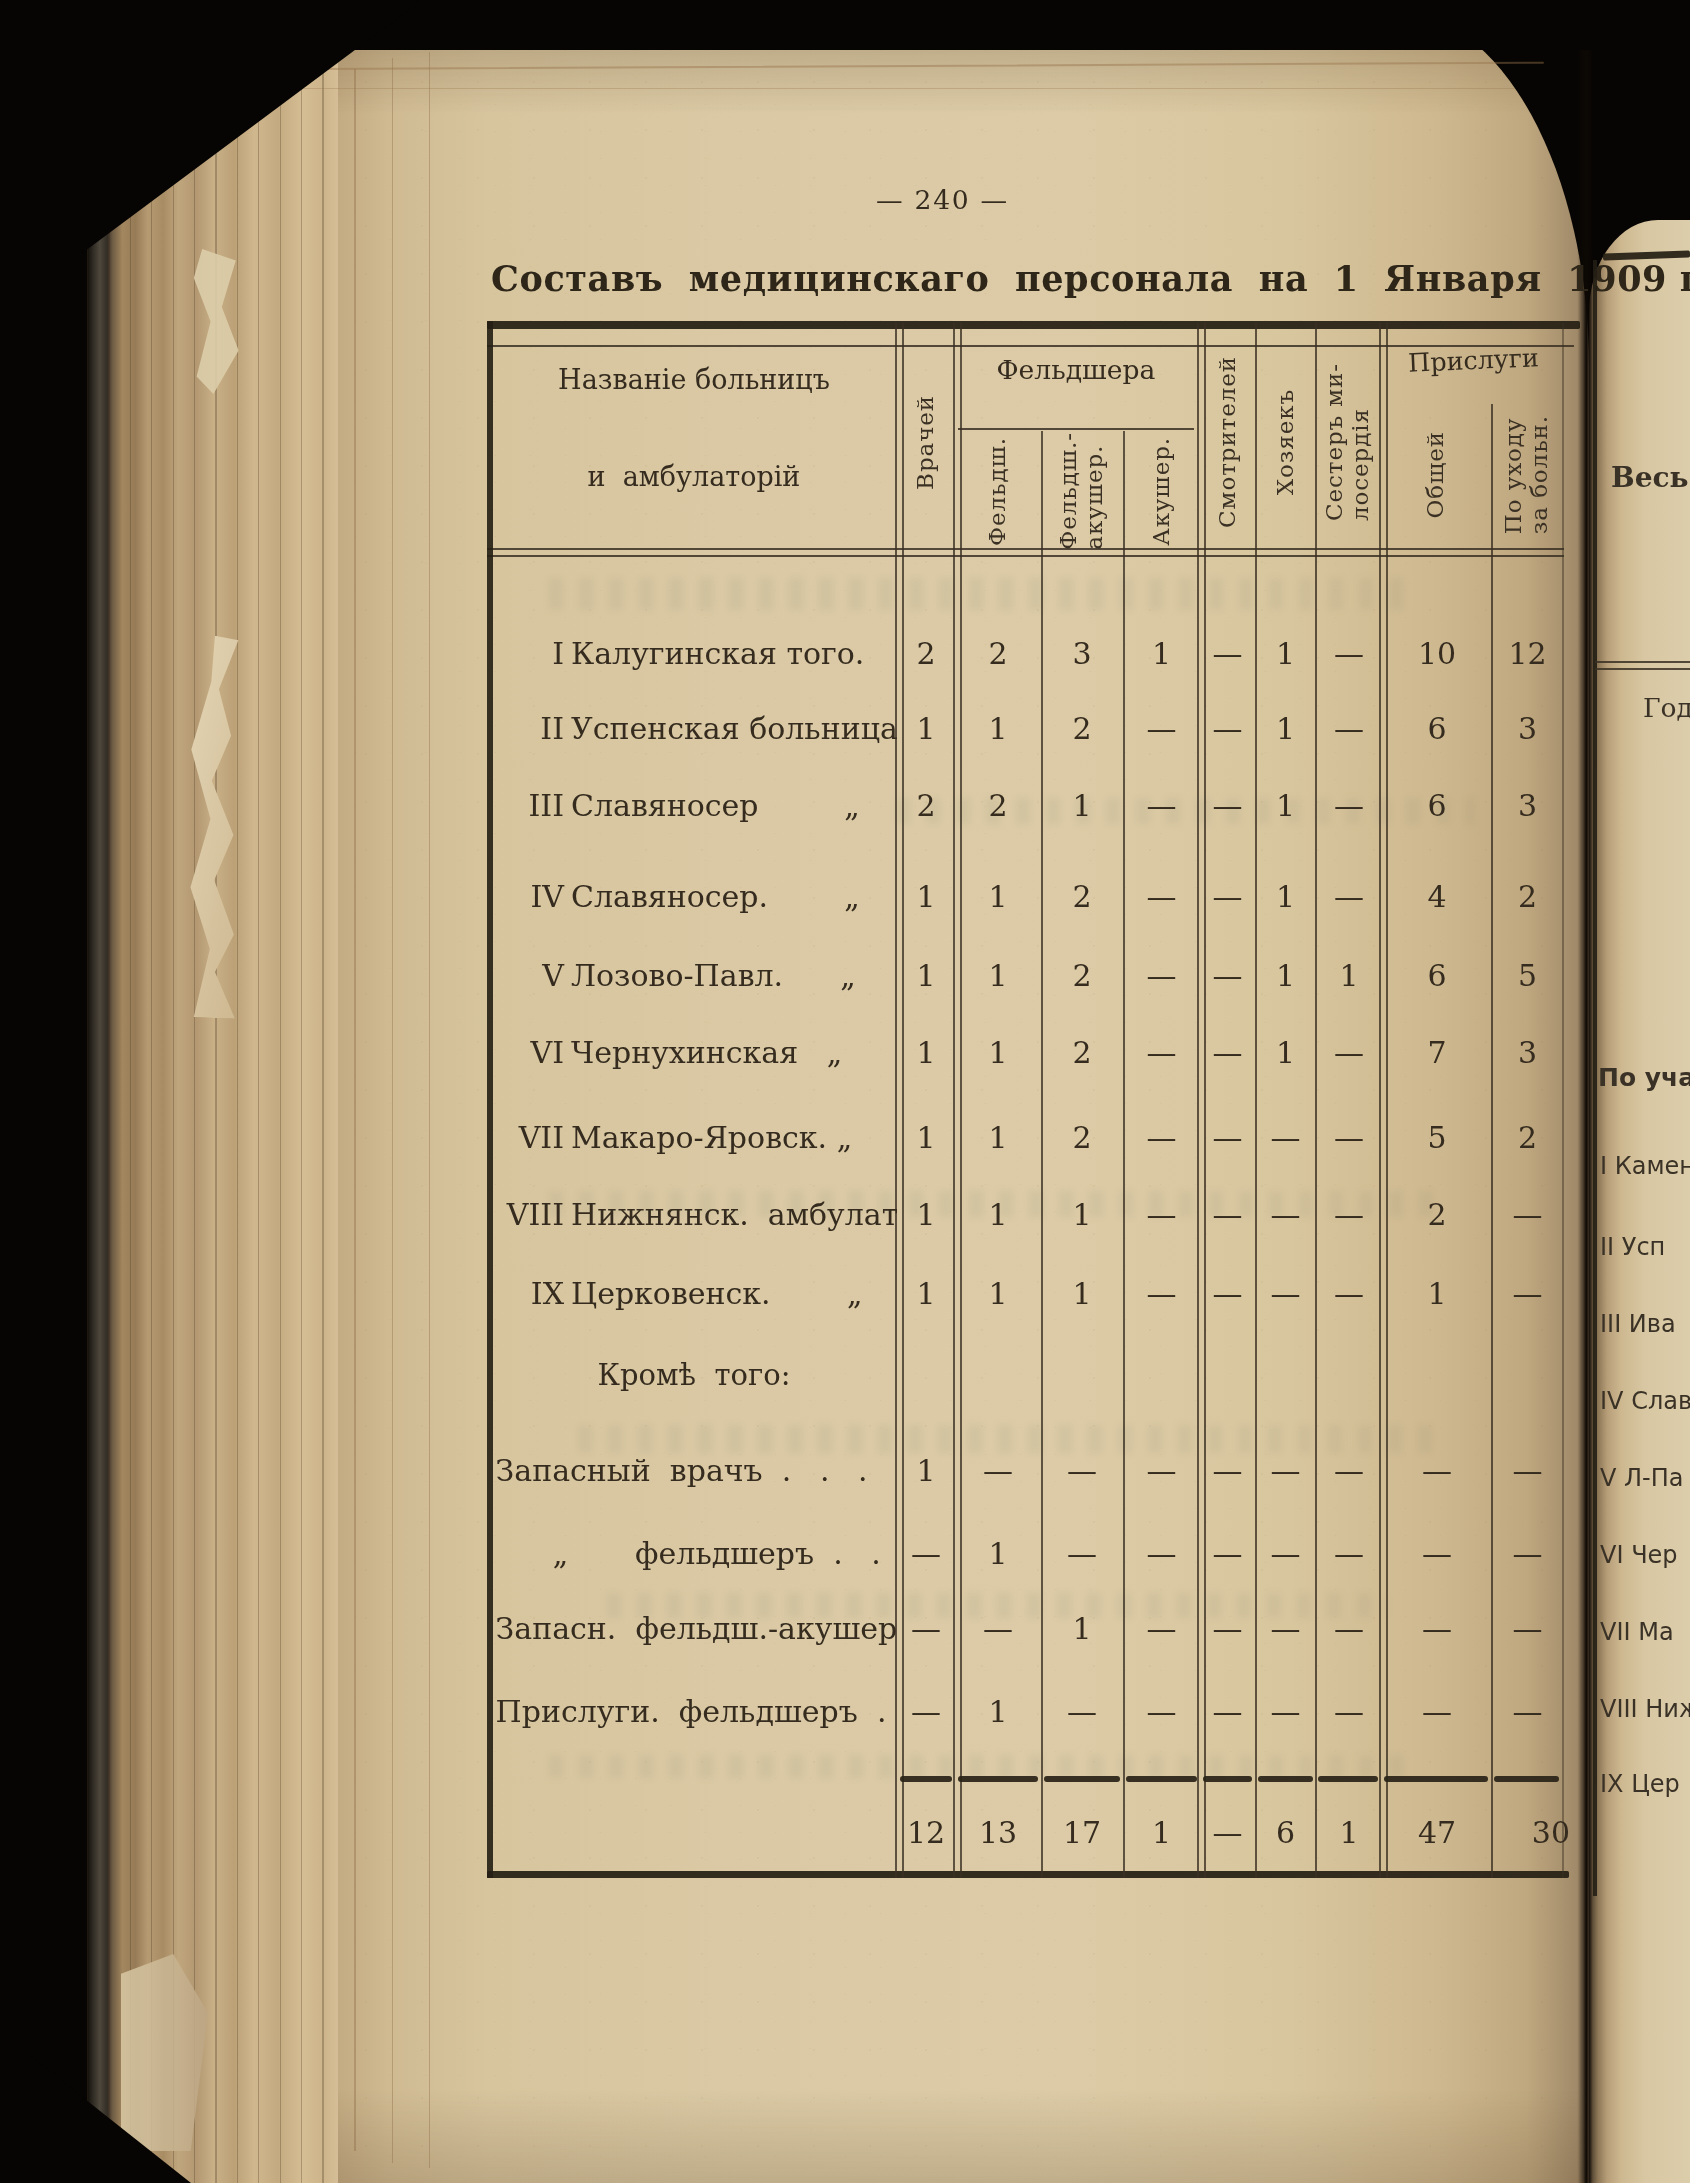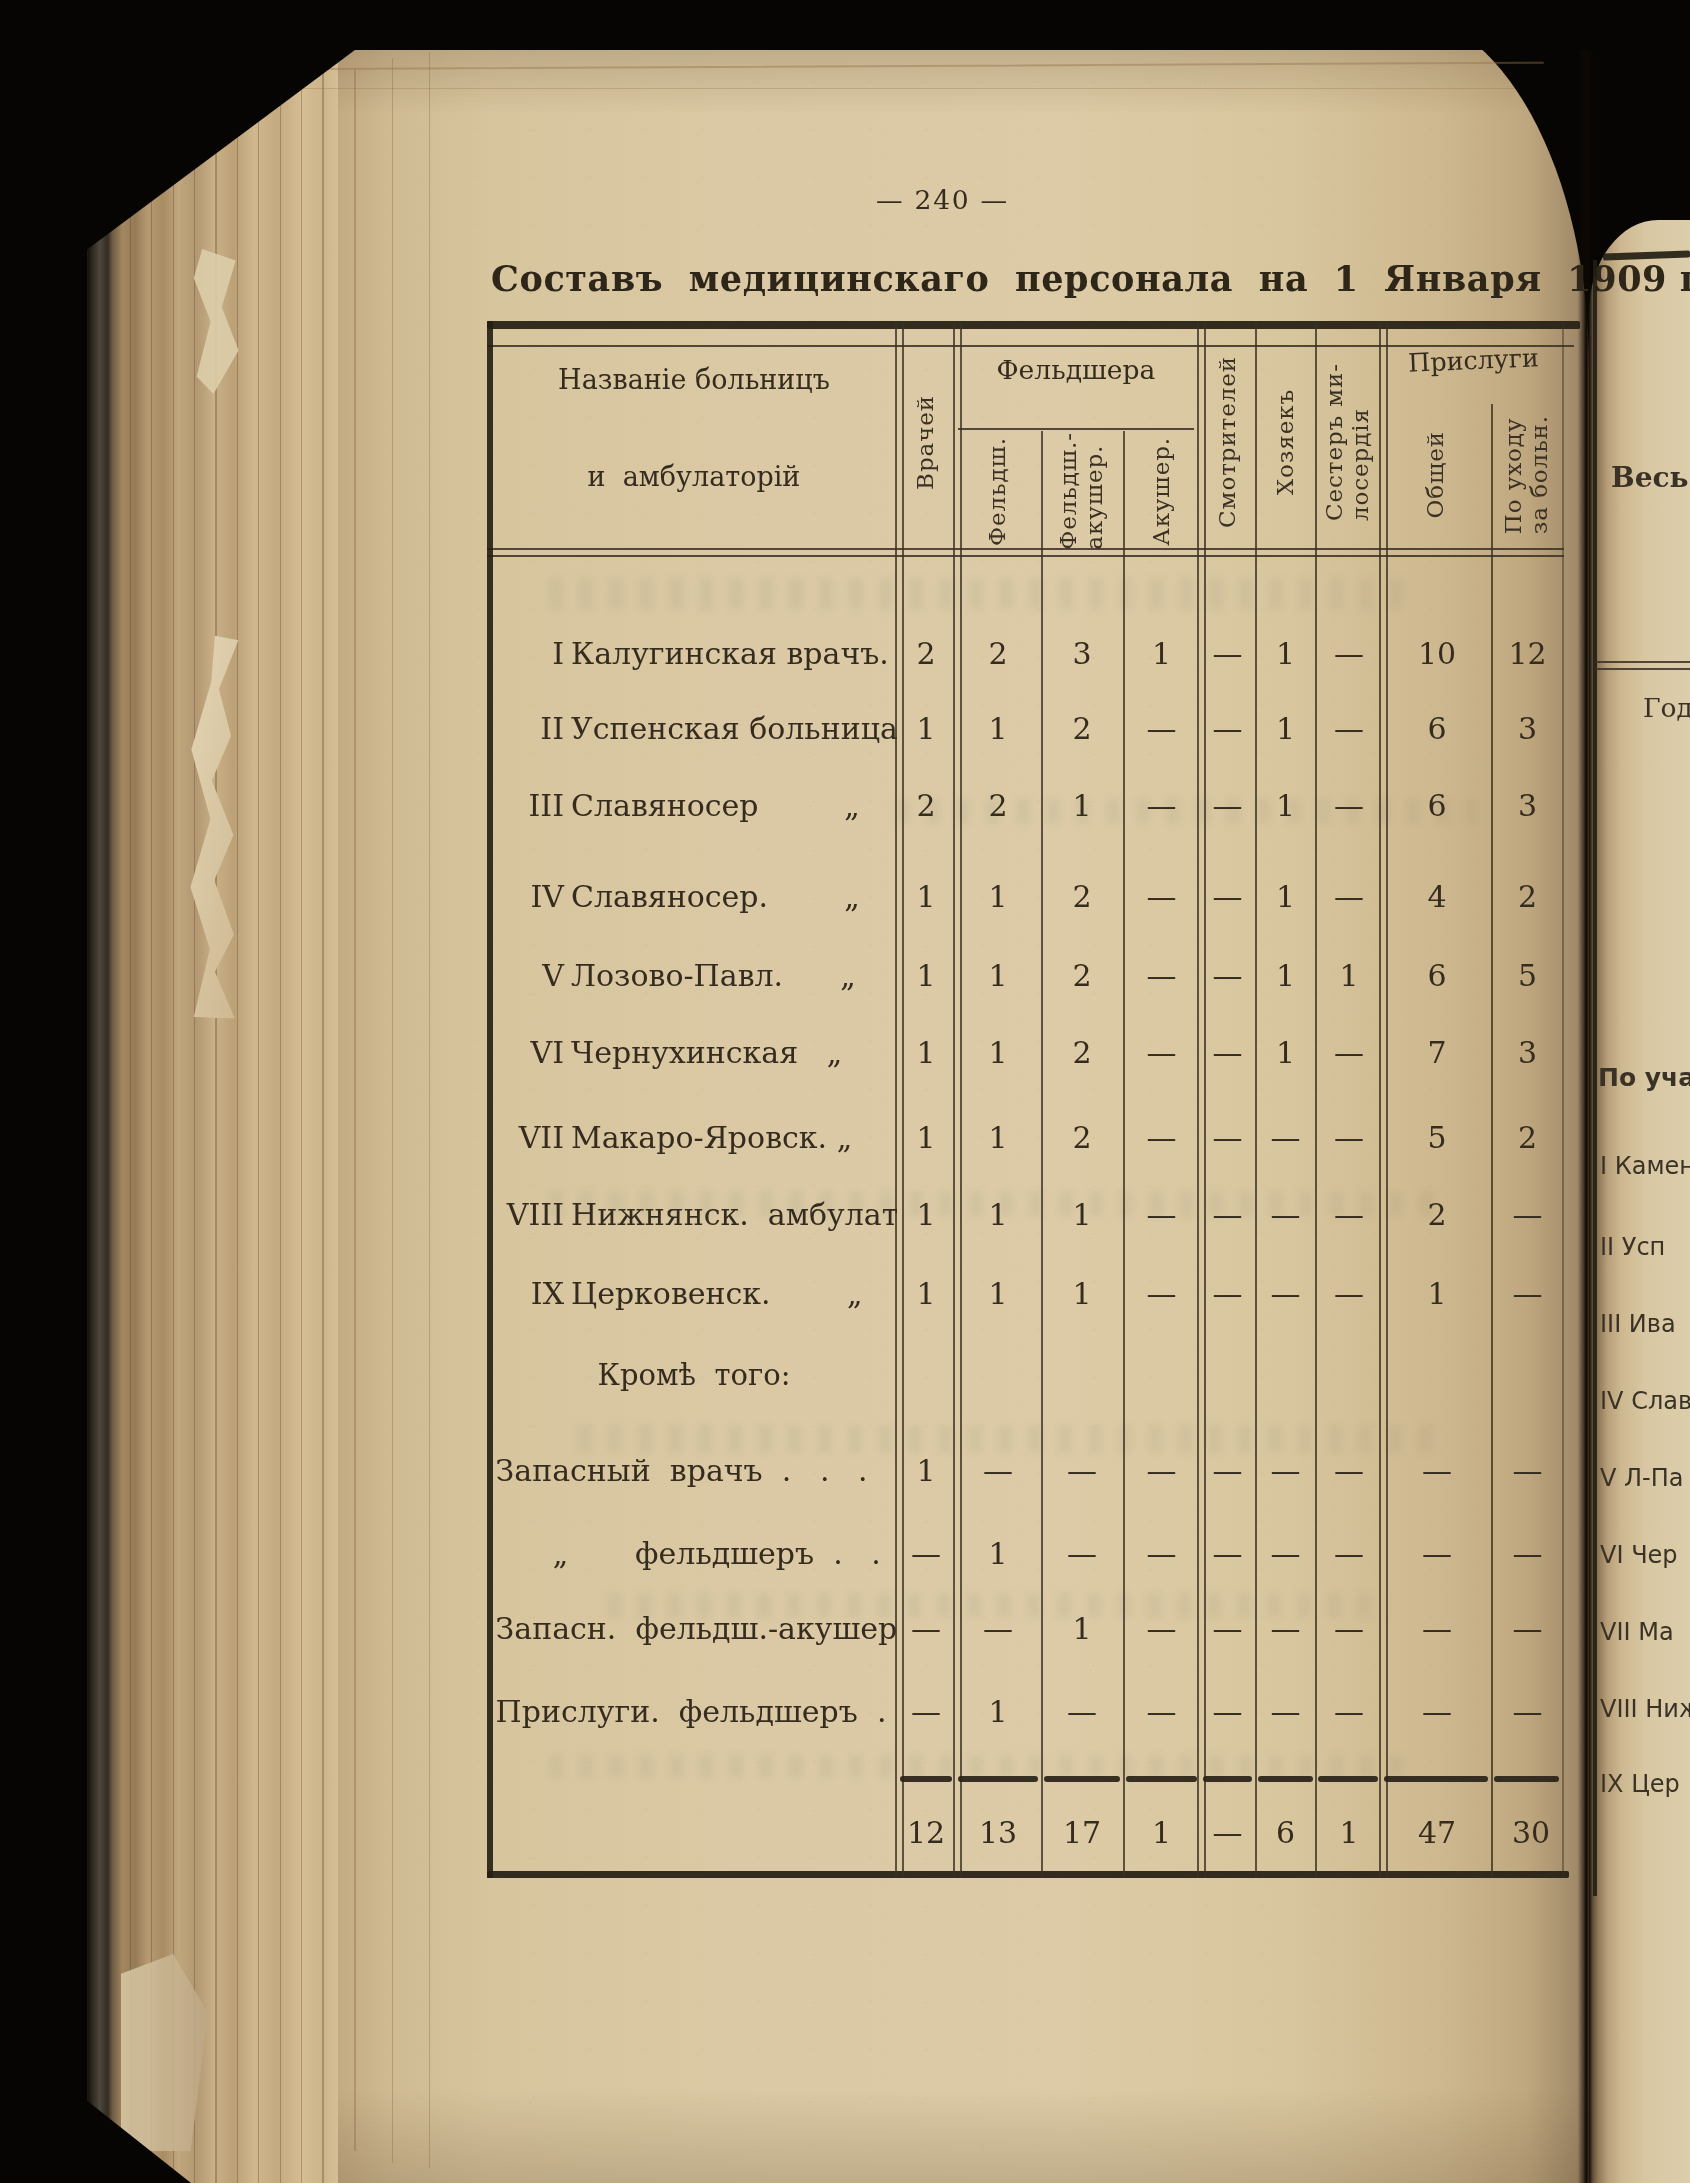--- a/index.html
+++ b/index.html
@@ -185,21 +185,21 @@
       <div class="vhead" style="left: 1381px; top: 402px; width: 110px; height: 145px;">
         <span class="vlabel">Общей</span>
       </div>
       <div class="vhead" style="left: 1491px; top: 402px; width: 71px; height: 145px;">
         <span class="vlabel">По уходу
 за больн.</span>
       </div>
       <div class="trow" style="top: 619px;">
         <div class="tname">
           <span class="rnum">I</span>
-          <span class="rlabel">Калугинская врачъ.</span>
+          <span class="rlabel">Калугинская того.</span>
         </div>
         <span class="tval" style="width: 58px;">2</span>
         <span class="tval" style="width: 86px;">2</span>
         <span class="tval" style="width: 82px;">3</span>
         <span class="tval" style="width: 77px;">1</span>
         <span class="tval" style="width: 55px;">—</span>
         <span class="tval" style="width: 61px;">1</span>
         <span class="tval" style="width: 66px;">—</span>
         <span class="tval" style="width: 110px;">10</span>
         <span class="tval" style="width: 71px;">12</span>
@@ -392,21 +392,21 @@
       <div class="trow" style="top: 1798px;">
         <div class="tname"></div>
         <span class="tval" style="width: 58px;">12</span>
         <span class="tval" style="width: 86px;">13</span>
         <span class="tval" style="width: 82px;">17</span>
         <span class="tval" style="width: 77px;">1</span>
         <span class="tval" style="width: 55px;">—</span>
         <span class="tval" style="width: 61px;">6</span>
         <span class="tval" style="width: 66px;">1</span>
         <span class="tval" style="width: 110px;">47</span>
-        <span class="tval" style="width: 78px;">30</span>
+        <span class="tval" style="width: 78px; text-align: right;">30</span>
       </div>
       <div class="ritem" style="top: 1152px;">I Камен</div>
       <div class="ritem" style="top: 1233px;">II  Усп</div>
       <div class="ritem" style="top: 1310px;">III  Ива</div>
       <div class="ritem" style="top: 1387px;">IV Слав</div>
       <div class="ritem" style="top: 1464px;">V Л-Па</div>
       <div class="ritem" style="top: 1541px;">VI  Чер</div>
       <div class="ritem" style="top: 1618px;">VII  Ма</div>
       <div class="ritem" style="top: 1695px;">VIII Ниж</div>
       <div class="ritem" style="top: 1770px;">IX  Цер</div>

